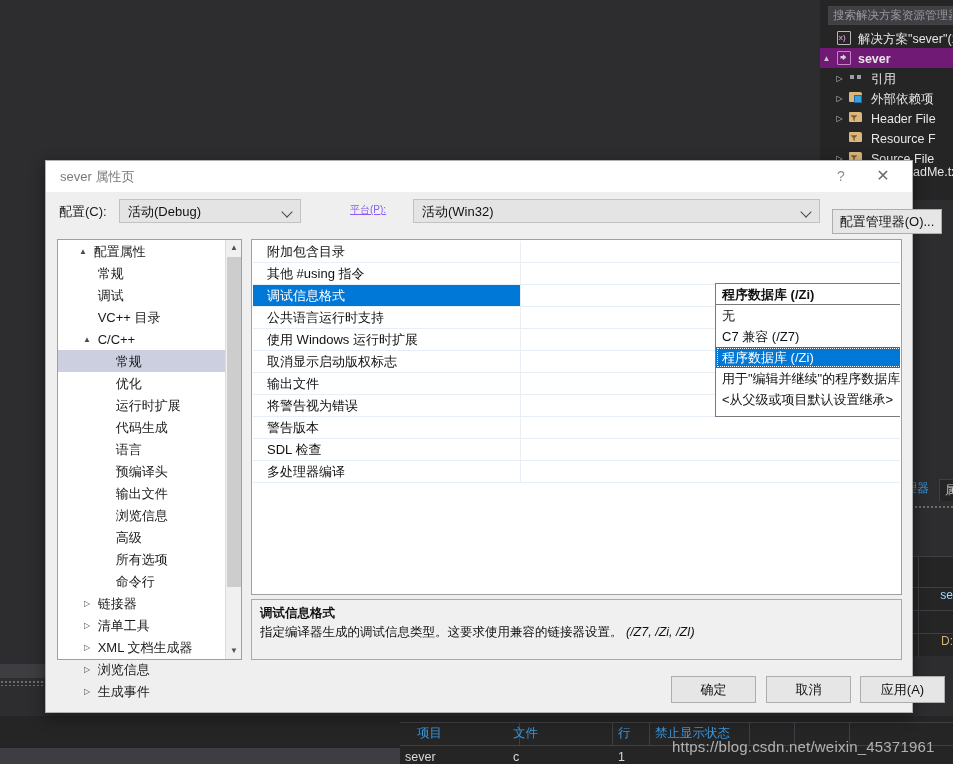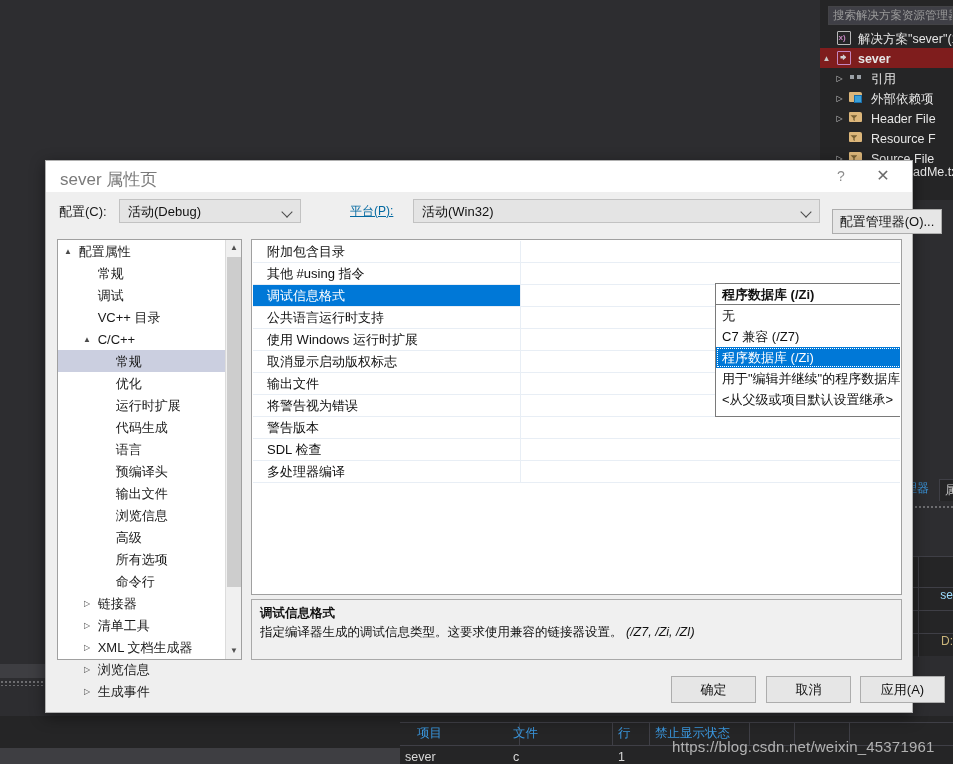--- a/index.html
+++ b/index.html
@@ -52,21 +52,21 @@
     background: #3f3f46; border: 1px solid #434346;
     color: #9a9a9a; font-size: 11.5px;
     line-height: 17px; padding-left: 4px;
     white-space: nowrap; overflow: hidden;
   }
   .sol-tree { position: absolute; left: 0; top: 28px; width: 133px; }
   .sol-row {
     position: relative; height: 20px; line-height: 20px;
     white-space: nowrap; font-size: 12.5px; color: #e6e6e6;
   }
-  .sol-row.sel { background: #7f1d1d; }
+  .sol-row.sel { background: #701a75; }
   .sol-row .chev {
     display: inline-block; width: 13px; text-align: center;
     color: #c8c8c8; font-size: 8px; vertical-align: middle;
   }
   .sol-row .ico {
     display: inline-block; width: 15px; height: 13px;
     vertical-align: middle; margin-right: 3px; position: relative; top: -1px;
   }
   .sol-row .lbl { vertical-align: middle; }
   .sol-row.bold .lbl { font-weight: bold; }
@@ -194,37 +194,37 @@
     background: #efefef;
     border: 1px solid #b0b0b0;
     box-shadow: 0 4px 14px rgba(0,0,0,0.45);
   }
   .dlg-titlebar {
     position: absolute; left: 0; top: 0; width: 866px; height: 31px;
     background: #ffffff;
   }
   .dlg-title {
     position: absolute; left: 14px; top: 7px;
-    font-size: 17px; color: #7a7a7a;
+    font-size: 13px; color: #7a7a7a;
   }
   .dlg-help {
     position: absolute; right: 58px; top: 5px; width: 26px; height: 22px;
     text-align: center; line-height: 21px; font-size: 14px; color: #8d8d8d;
     cursor: default;
   }
   .dlg-close {
     position: absolute; right: 14px; top: 5px; width: 30px; height: 22px;
     text-align: center; line-height: 20px; font-size: 16px; color: #6b6b6b;
     cursor: default;
   }
 
   
   .cfg-row { position: absolute; left: 0; top: 31px; width: 866px; height: 46px; }
   .lbl-cfg   { position: absolute; left: 13px;  top: 11px; font-size: 13px; color: #1a1a1a; }
-  .lbl-plat  { position: absolute; left: 304px; top: 11px; font-size: 12px; color: #0369a1; text-decoration: underline; }
+  .lbl-plat  { position: absolute; left: 304px; top: 11px; font-size: 10px; color: #8b5cf6; text-decoration: underline; }
 
   .combo {
     position: absolute; height: 24px;
     background: #e4e4e4; border: 1px solid #c2c2c2;
     font-size: 13px; color: #111;
   }
   .combo .cv {
     position: absolute; left: 8px; top: 3px; white-space: nowrap;
   }
   .combo .arw {
@@ -276,21 +276,21 @@
   .tnode {
     position: relative; height: 22px; line-height: 22px;
     font-size: 13px; color: #1a1a1a; white-space: nowrap;
   }
   .tnode.sel { background: #cbcfe0; }
   .tnode .tw {
     display: inline-block; width: 14px; text-align: center;
     font-size: 8px; color: #4a4a4a; vertical-align: middle;
   }
   .tnode .tlbl { vertical-align: middle; }
-  .d0 { padding-left: 3px; }
+  .d0 { padding-left: 18px; }
   .d1 { padding-left: 22px; }
   .d2 { padding-left: 40px; }
 
   
   .grid-pane {
     position: absolute; left: 194px; top: 0; width: 651px; height: 356px;
     background: #ffffff; border: 1px solid #a0a0a0;
   }
   .grid-inner {
     position: absolute; left: 1px; top: 1px; width: 647px; height: 352px;

